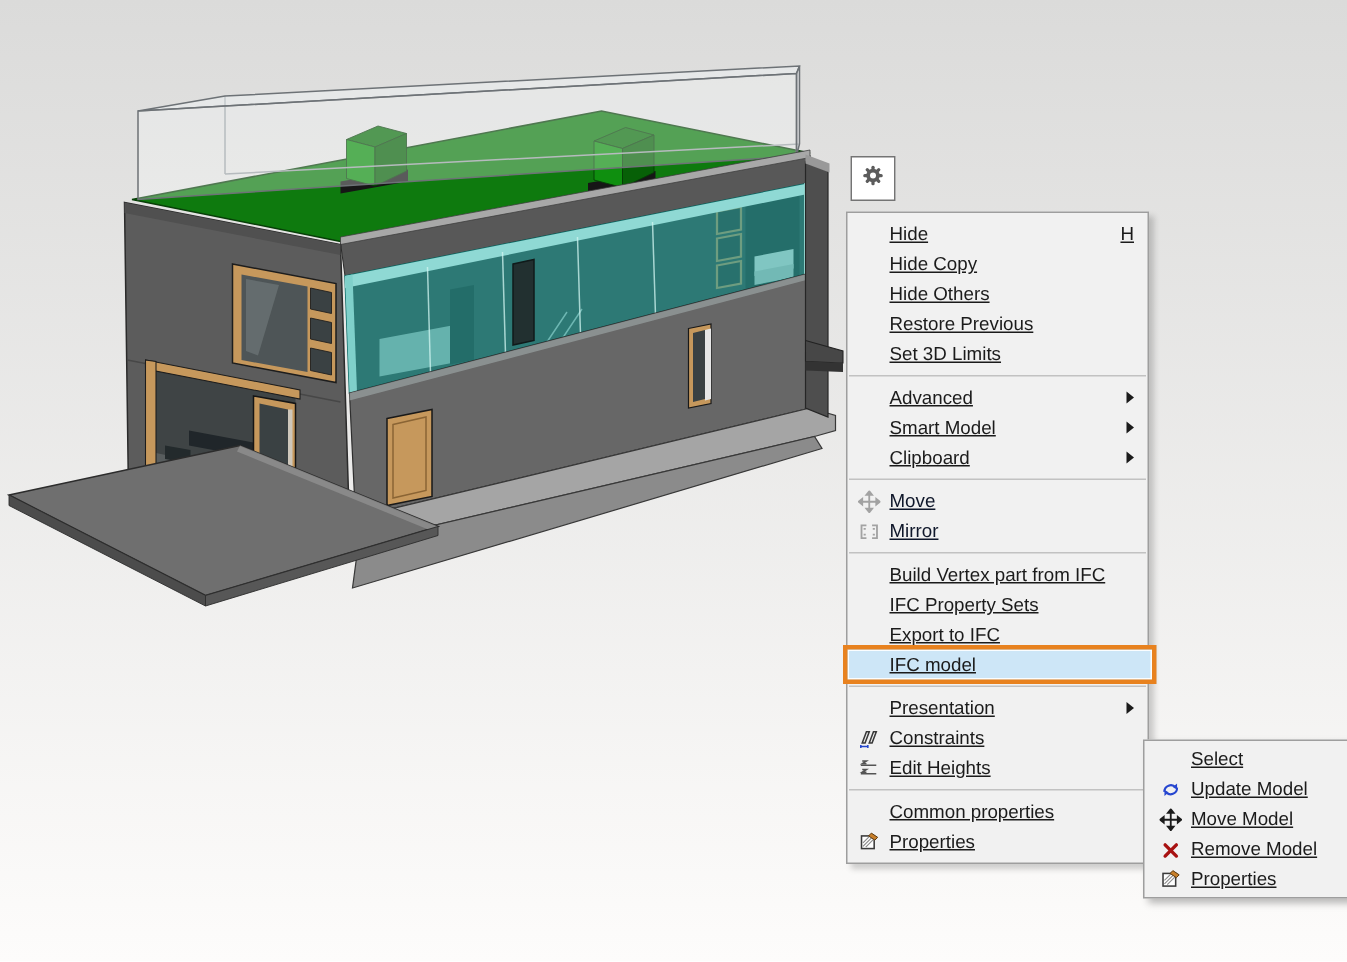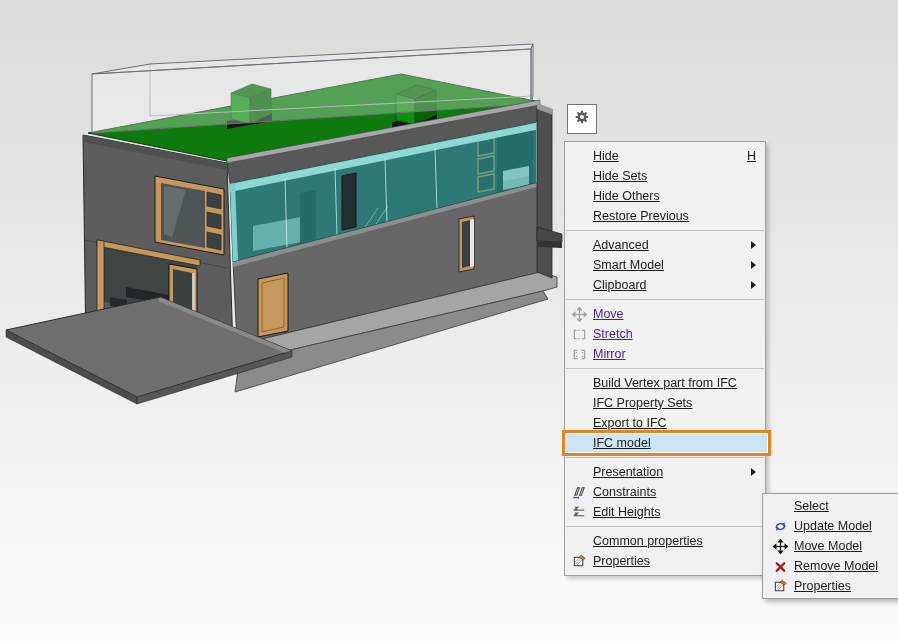--- a/index.html
+++ b/index.html
@@ -27,21 +27,21 @@
     position:absolute;left:762px;top:493px;width:144px;box-sizing:border-box;
     background:#f1f1f1;border:1px solid #9e9e9e;padding:2px 3px;
     box-shadow:3px 3px 5px rgba(0,0,0,.28);z-index:10;
   }
   .mi{
     height:20px;display:flex;align-items:center;position:relative;
     padding:0 9px 0 4px;font-size:12.5px;color:#1b1b1b;cursor:default;text-decoration:underline;
   }
   .mi .ic{flex:0 0 20px;width:20px;height:16px;display:flex;align-items:center;justify-content:center;position:relative;z-index:1;}
   .mi .lbl{margin-left:4px;white-space:nowrap;position:relative;z-index:1;}
-  .mi.disabled{color:#4c1d95;}
+  .mi.disabled{color:#0f172a;}
   .mi .shortcut{margin-left:auto;position:relative;z-index:1;}
   .mi .arrow{
     margin-left:auto;width:0;height:0;position:relative;z-index:1;
     border-top:4px solid transparent;border-bottom:4px solid transparent;
     border-left:5px solid #1b1b1b;
   }
   .sep{height:1px;background:#c2c2c2;margin:4px 1px;}
   .mi.highlighted::before{
     content:"";position:absolute;left:-3px;right:-6px;top:-3px;bottom:-3px;
     border:3px solid #E8821F;background:#cde6f7;
@@ -178,29 +178,33 @@
   </div>
 
   <div class="menu">
     <div class="mi">
       <span class="ic"></span>
       <span class="lbl">Hide</span>
       <span class="shortcut">H</span>
     </div>
     <div class="mi">
       <span class="ic"></span>
-      <span class="lbl">Hide Sets</span>
+      <span class="lbl">Hide Copy</span>
     </div>
     <div class="mi">
       <span class="ic"></span>
       <span class="lbl">Hide Others</span>
     </div>
     <div class="mi">
       <span class="ic"></span>
       <span class="lbl">Restore Previous</span>
+    </div>
+    <div class="mi">
+      <span class="ic"></span>
+      <span class="lbl">Set 3D Limits</span>
     </div>
 
     <div class="sep"></div>
 
     <div class="mi">
       <span class="ic"></span>
       <span class="lbl">Advanced</span>
       <span class="arrow"></span>
     </div>
     <div class="mi">
@@ -225,31 +229,20 @@
             <polygon points="8,15.5 6,13 10,13"></polygon>
           <polygon points="0.5,8 3,6 3,10"></polygon>
             <polygon points="15.5,8 13,6 13,10"></polygon>
         </svg>
       </span>
       <span class="lbl">Move</span>
     </div>
     <div class="mi disabled">
       <span class="ic">
         <svg width="15" height="15" viewBox="0 0 16 16" fill="none" stroke="#a2a2a2" stroke-width="1.3">
-          <path d="M5,3.5 H2.5 V12.5 H5"></path>
-            <path d="M11,3.5 H13.5 V12.5 H11"></path>
-          <line x1="6.5" y1="3.5" x2="9.5" y2="3.5" stroke-dasharray="1.5 1.5"></line>
-          <line x1="6.5" y1="12.5" x2="9.5" y2="12.5" stroke-dasharray="1.5 1.5"></line>
-        </svg>
-      </span>
-      <span class="lbl">Stretch</span>
-    </div>
-    <div class="mi disabled">
-      <span class="ic">
-        <svg width="15" height="15" viewBox="0 0 16 16" fill="none" stroke="#a2a2a2" stroke-width="1.3">
           <path d="M6,3.5 H2.5 V12.5 H6"></path>
             <path d="M10,3.5 H13.5 V12.5 H10"></path>
           <line x1="4" y1="6" x2="5.5" y2="6"></line>
             <line x1="4" y1="10" x2="5.5" y2="10"></line>
           <line x1="10.5" y1="6" x2="12" y2="6"></line>
             <line x1="10.5" y1="10" x2="12" y2="10"></line>
         </svg>
       </span>
       <span class="lbl">Mirror</span>
     </div>

